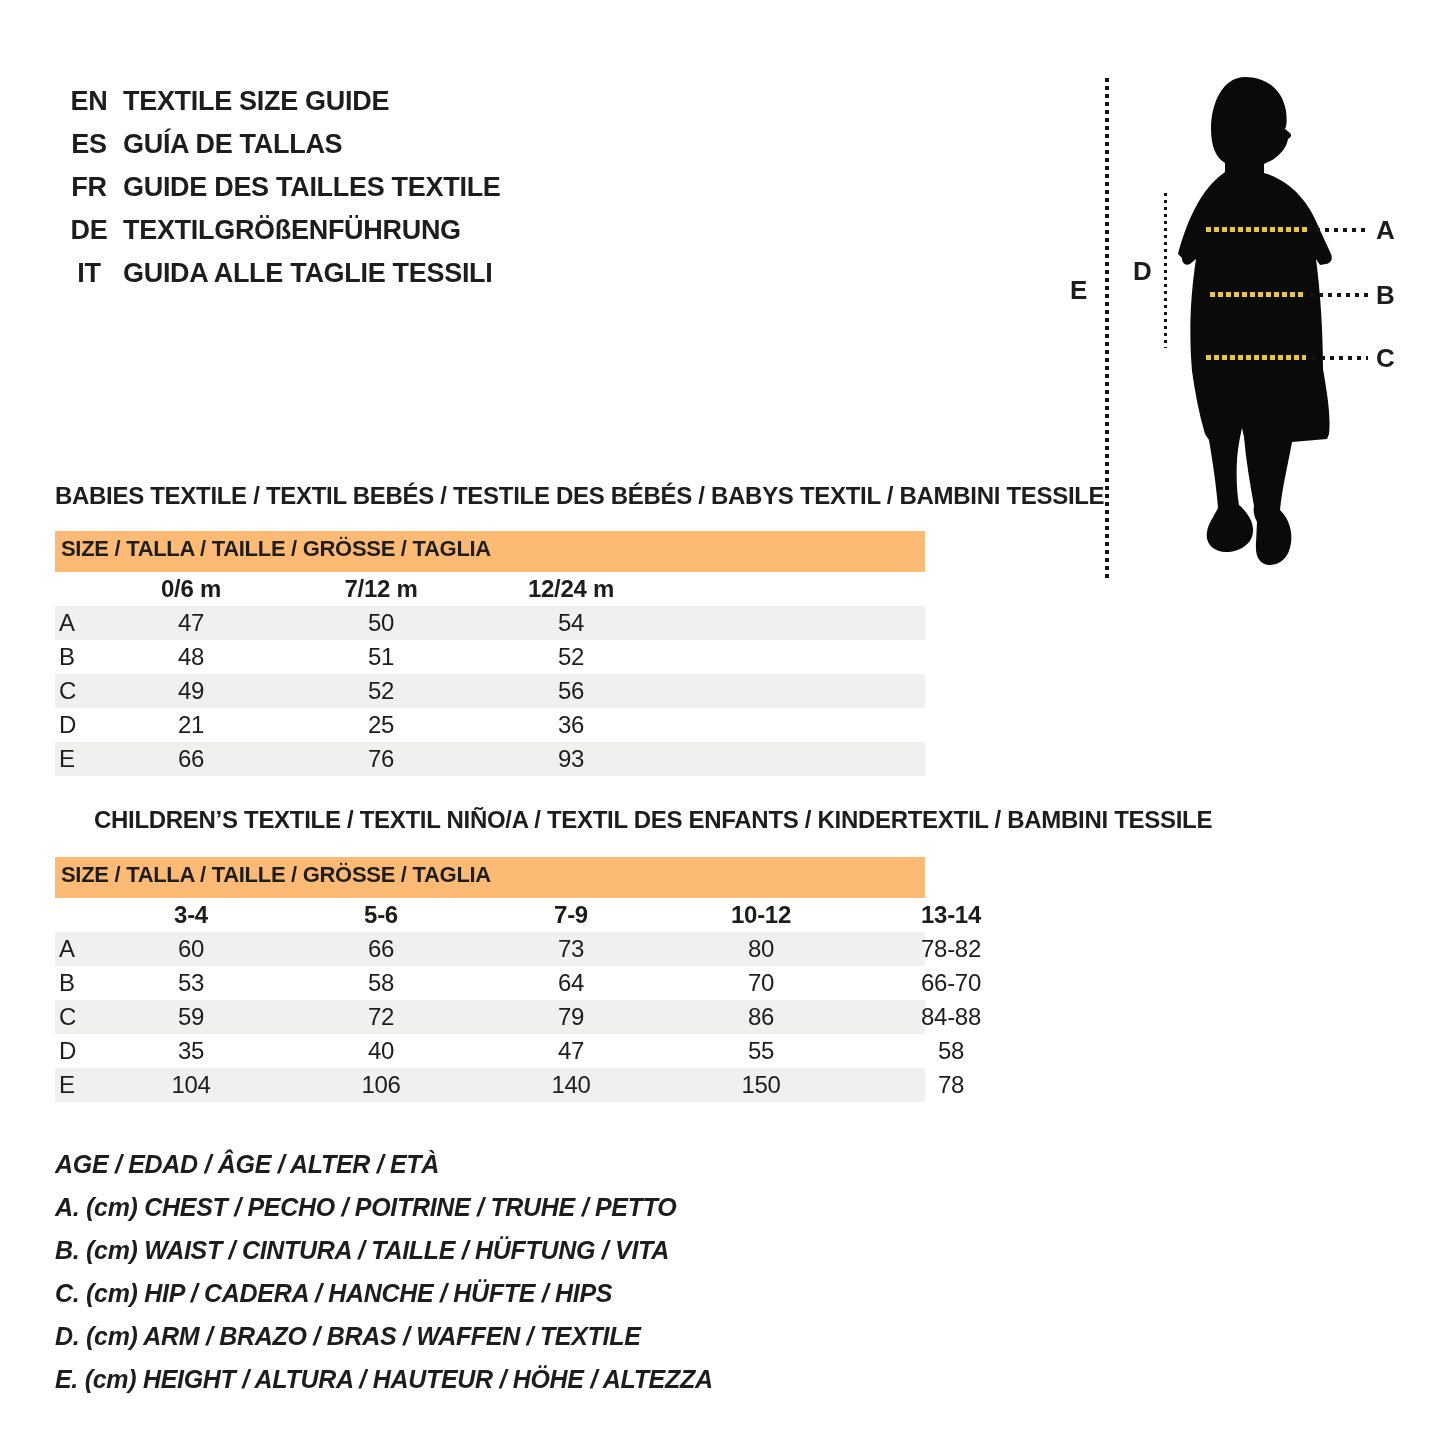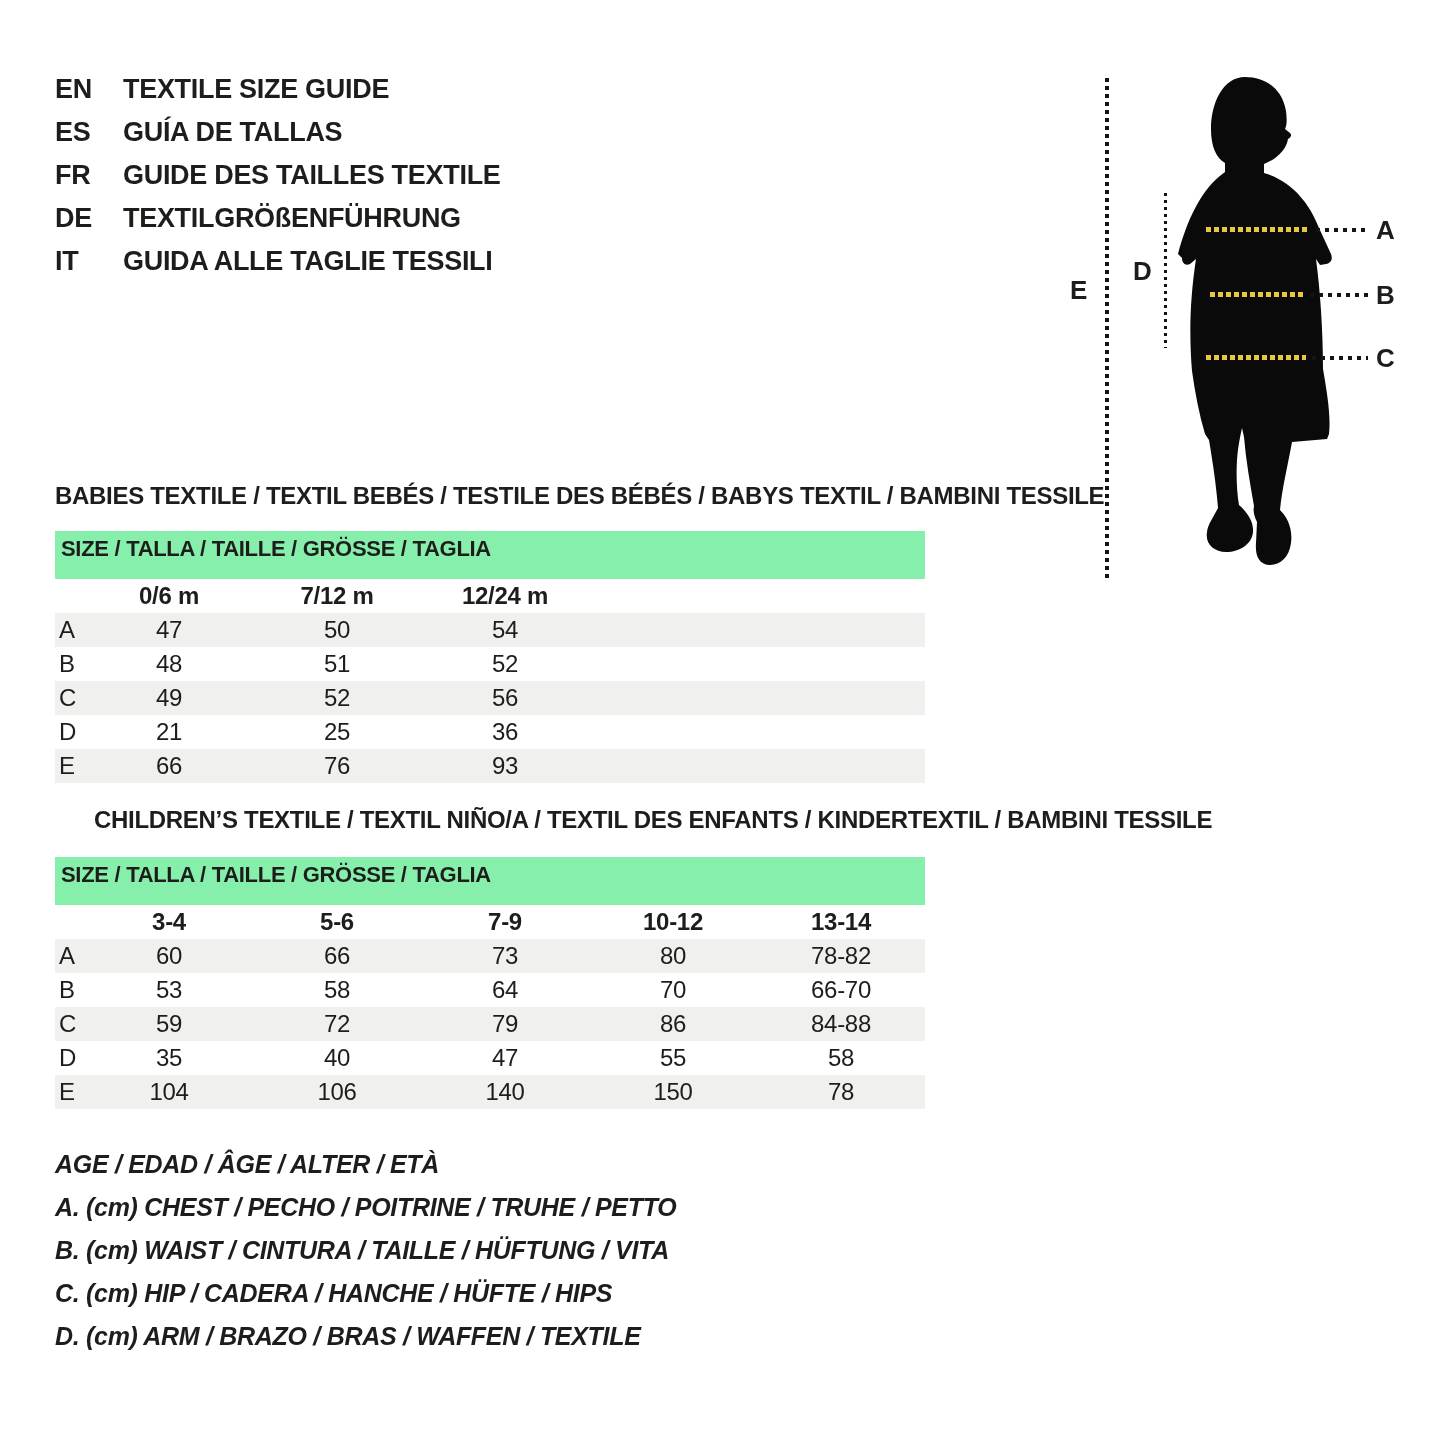--- a/index.html
+++ b/index.html
@@ -1,35 +1,35 @@
 <!DOCTYPE html>
 <html><head>
 <meta charset="utf-8">
 <style>
   html,body{margin:0;padding:0;background:#fff;}
   #page{
     position:relative;width:1445px;height:1445px;background:#ffffff;overflow:hidden;
     font-family:"Liberation Sans","DejaVu Sans",sans-serif;color:#1d1d1b;letter-spacing:-0.3px;
   }
   
-  .lang{position:absolute;left:55px;top:68px;}
+  .lang{position:absolute;left:55px;top:80px;text-align:center;}
   .lang-row{display:flex;height:43px;line-height:43px;font-size:27px;font-weight:700;}
   .lang-code{width:68px;}
   
   .vdots{position:absolute;background-image:repeating-linear-gradient(to bottom,#141414 0px,#141414 4px,transparent 4px,transparent 8px);}
   .hdots{position:absolute;height:4px;background-image:repeating-linear-gradient(to right,#141414 0px,#141414 4px,transparent 4px,transparent 9px);}
   .ydash{position:absolute;height:5px;background-image:repeating-linear-gradient(to right,#e9c73e 0px,#e9c73e 5px,transparent 5px,transparent 8px);}
   .mlabel{position:absolute;font-size:26px;font-weight:700;line-height:26px;}
   .fig-svg{position:absolute;left:1170px;top:75px;}
   
   .sec-head{position:absolute;left:55px;font-size:24px;font-weight:700;white-space:nowrap;}
   
   .size-table{position:absolute;left:55px;width:870px;}
-  .bar{height:48px;line-height:36px;background:#86efac;font-size:22px;font-weight:700;padding-left:6px;box-sizing:border-box;}
-  .trow{display:grid;grid-template-columns:30px repeat(5,168px);height:34px;line-height:34px;font-size:24px;}
+  .bar{height:41px;line-height:36px;background:#fdba74;font-size:22px;font-weight:700;padding-left:6px;box-sizing:border-box;}
+  .trow{display:grid;grid-template-columns:30px repeat(5,168px);height:34px;line-height:34px;font-size:24px;gap:22px;}
   .trow .cl{padding-left:4px;text-align:left;}
   .trow .c{text-align:center;}
   .trow.thead .c{font-weight:600;}
   .trow.stripe{background:#f0f0ef;}
   
   .legend{position:absolute;left:55px;top:1143px;font-style:italic;}
   .legend-line{height:43px;line-height:43px;font-size:25px;font-weight:700;white-space:nowrap;}
 </style>
 </head>
 <body>
@@ -173,15 +173,16 @@
       <span class="c">78</span>
     </div>
   </div>
 
   <div class="legend">
     <div class="legend-line">AGE / EDAD / ÂGE / ALTER / ETÀ</div>
     <div class="legend-line">A. (cm) CHEST / PECHO / POITRINE / TRUHE / PETTO</div>
     <div class="legend-line">B. (cm) WAIST / CINTURA / TAILLE / HÜFTUNG / VITA</div>
     <div class="legend-line">C. (cm) HIP / CADERA / HANCHE / HÜFTE / HIPS</div>
     <div class="legend-line">D. (cm) ARM / BRAZO / BRAS / WAFFEN / TEXTILE</div>
+    <div class="legend-line">E. (cm) HEIGHT / ALTURA / HAUTEUR / HÖHE / ALTEZZA</div>
   </div>
 
 </div>
 
 </body></html>

